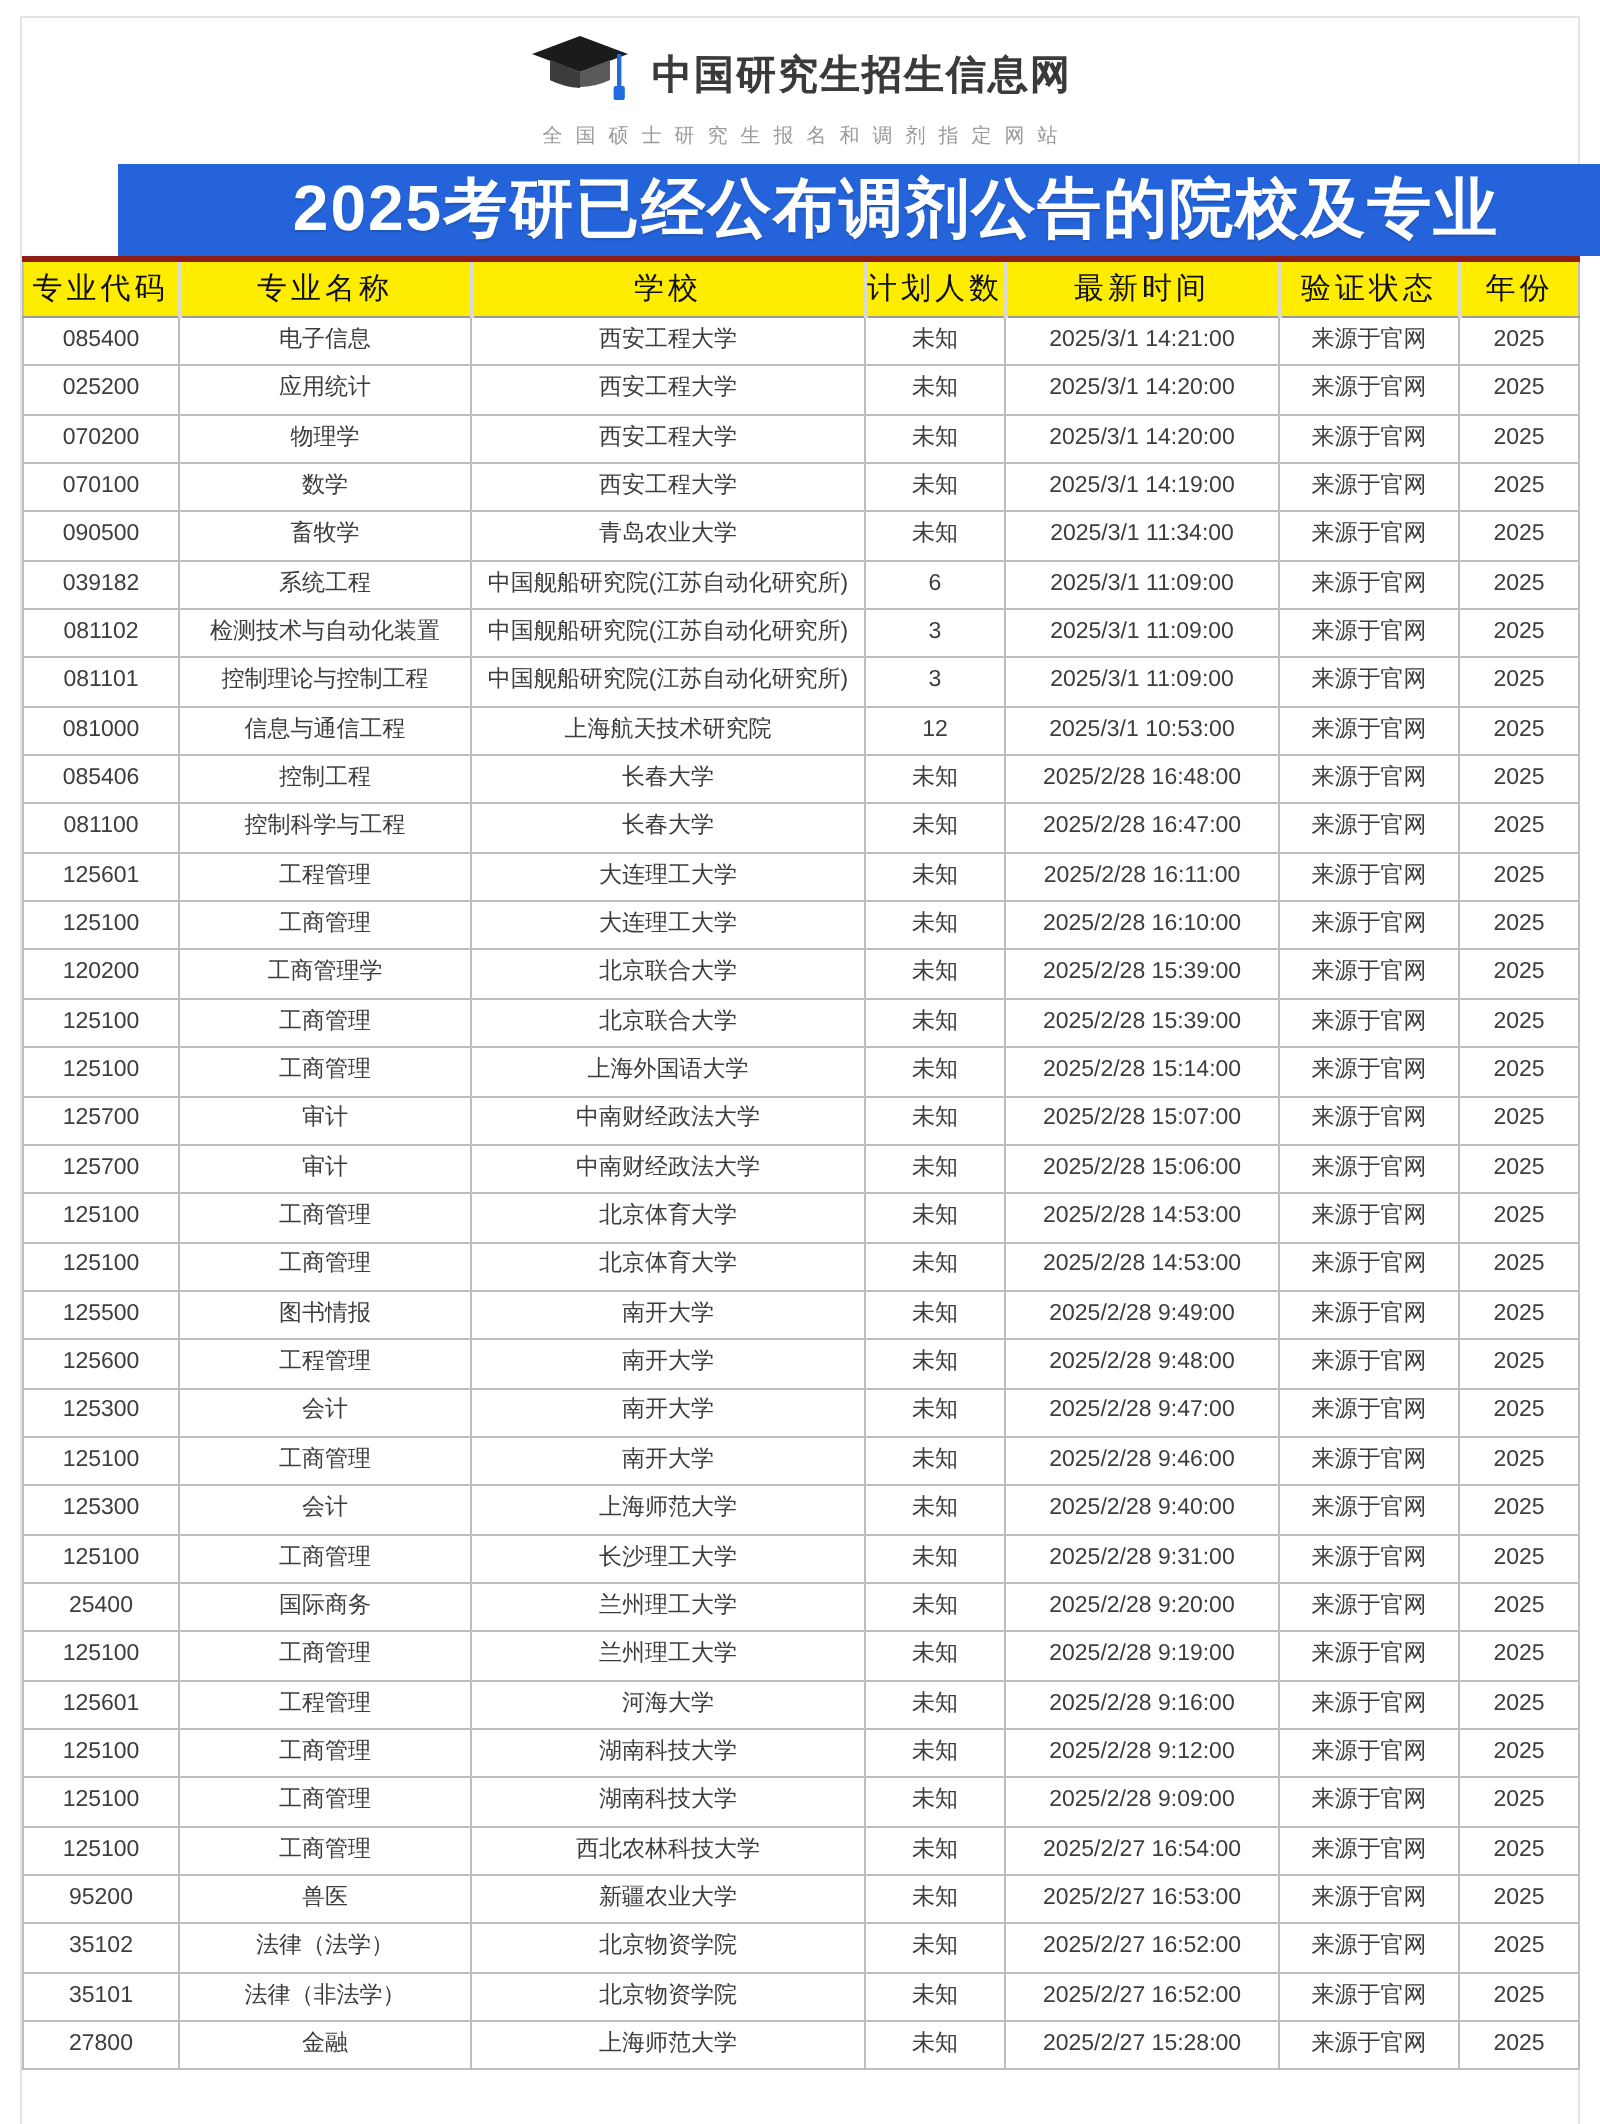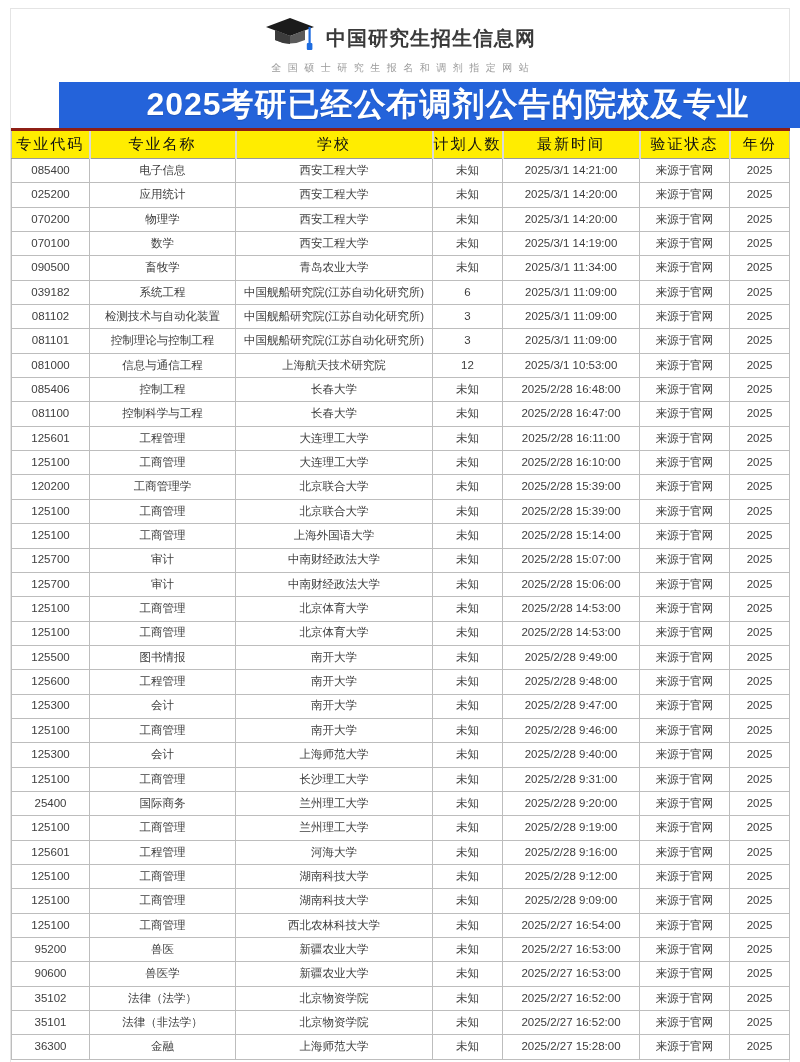--- a/index.html
+++ b/index.html
@@ -391,48 +391,39 @@
           <tr>
     <td>95200</td>
     <td>兽医</td>
     <td>新疆农业大学</td>
     <td>未知</td>
     <td>2025/2/27 16:53:00</td>
     <td>来源于官网</td>
     <td>2025</td>
   </tr>
           <tr>
-    <td>90600</td>
-    <td>兽医学</td>
-    <td>新疆农业大学</td>
-    <td>未知</td>
-    <td>2025/2/27 16:53:00</td>
-    <td>来源于官网</td>
-    <td>2025</td>
-  </tr>
-          <tr>
     <td>35102</td>
     <td>法律（法学）</td>
     <td>北京物资学院</td>
     <td>未知</td>
     <td>2025/2/27 16:52:00</td>
     <td>来源于官网</td>
     <td>2025</td>
   </tr>
           <tr>
     <td>35101</td>
     <td>法律（非法学）</td>
     <td>北京物资学院</td>
     <td>未知</td>
     <td>2025/2/27 16:52:00</td>
     <td>来源于官网</td>
     <td>2025</td>
   </tr>
           <tr>
-    <td>36300</td>
+    <td>27800</td>
     <td>金融</td>
     <td>上海师范大学</td>
     <td>未知</td>
     <td>2025/2/27 15:28:00</td>
     <td>来源于官网</td>
     <td>2025</td>
   </tr>
         </tbody>
     </table>
   </div>

